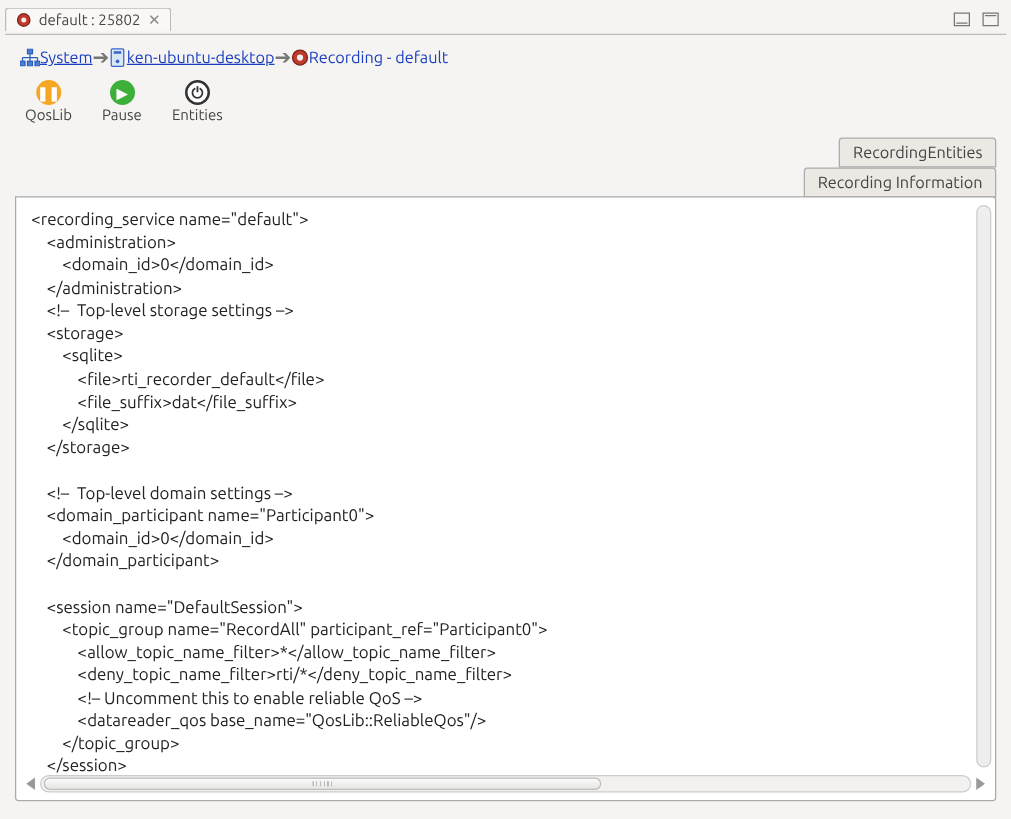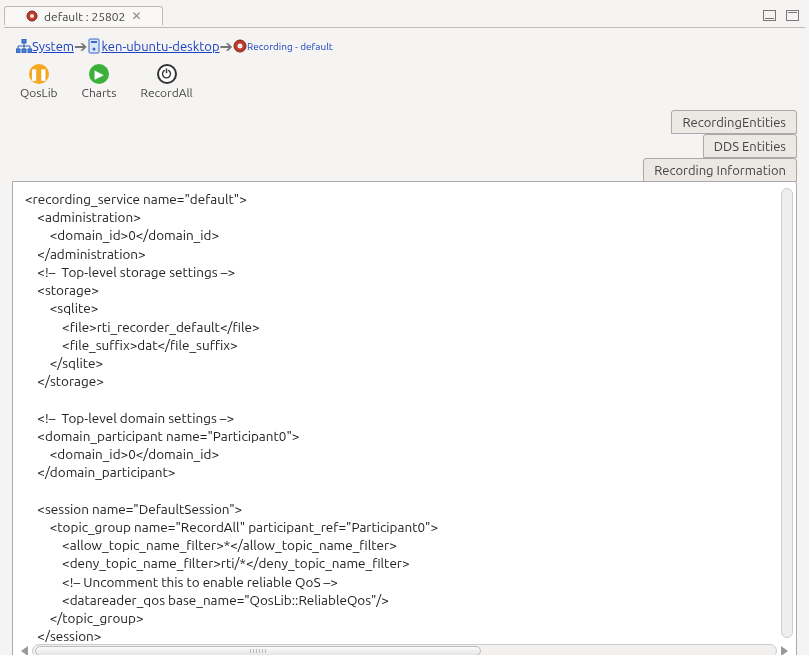--- a/index.html
+++ b/index.html
@@ -15,21 +15,21 @@
   .window-tabs {
     display: flex;
     align-items: center;
     border-bottom: 1px solid #bbb;
     height: 24px;
   }
   .window-tab {
     display: flex;
     align-items: center;
     gap: 6px;
-    padding: 2px 21px;
+    padding: 2px 8px;
     border: 1px solid #bbb;
     border-bottom: none;
     border-radius: 3px 3px 0 0;
     background: #f9f8f6;
     font-size: 12px;
     color: #444;
   }
   .window-controls {
     margin-left: auto;
     display: flex;
@@ -52,21 +52,21 @@
     align-items: center;
     padding: 10px 12px 6px 12px;
   }
   .bc-link {
     color: #1a3fbf;
     text-decoration: underline;
     font-size: 13px;
   }
   .bc-text {
     color: #1a3fbf;
-    font-size: 10px;
+    font-size: 13px;
   }
   .arrow {
     color: #777;
     font-size: 16px;
     line-height: 0;
   }
   .toolbar {
     display: flex;
     gap: 24px;
     padding: 4px 16px 10px 16px;
@@ -232,31 +232,30 @@
   <span class="bc-text">Recording - default</span>
 </div>
 
 <div class="toolbar">
   <div class="tool-btn">
     <div class="tool-icon icon-pause">❚❚</div>
     <span>QosLib</span>
   </div>
   <div class="tool-btn">
     <div class="tool-icon icon-resume">▶</div>
-    <span>Charts</span>
+    <span>Pause</span>
   </div>
   <div class="tool-btn">
     <div class="tool-icon icon-shutdown">⏻</div>
-    <span>RecordAll</span>
+    <span>Entities</span>
   </div>
 </div>
 
 <div class="content-tabs">
   <div class="ctab">RecordingEntities</div>
-  <div class="ctab">DDS Entities</div>
   <div class="ctab">Recording Information</div>
 </div>
 
 <div class="content-pane">
   <div class="xml-area">&lt;recording_service name="default"&gt;
     &lt;administration&gt;
         &lt;domain_id&gt;0&lt;/domain_id&gt;
     &lt;/administration&gt;
     &lt;!–  Top-level storage settings –&gt;
     &lt;storage&gt;

